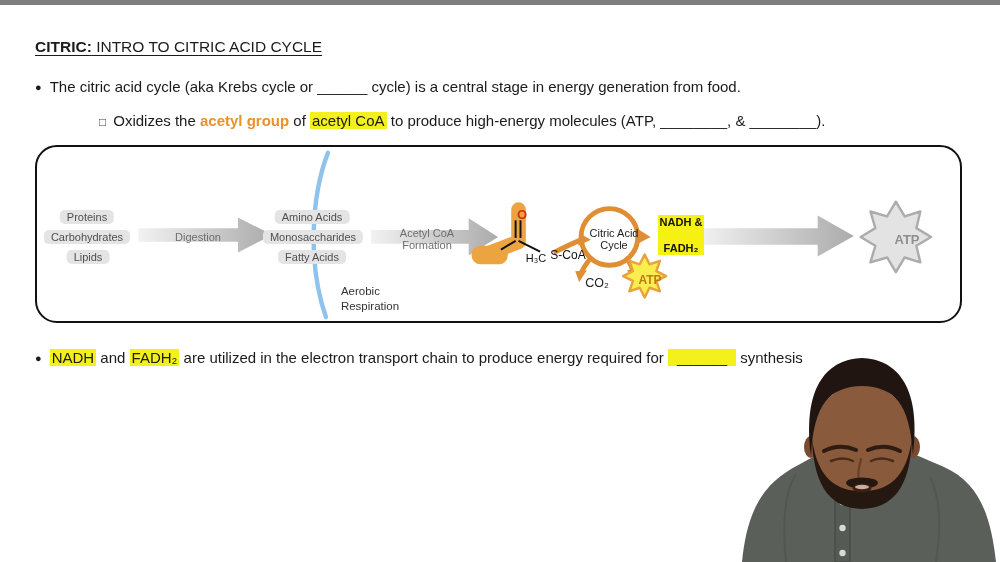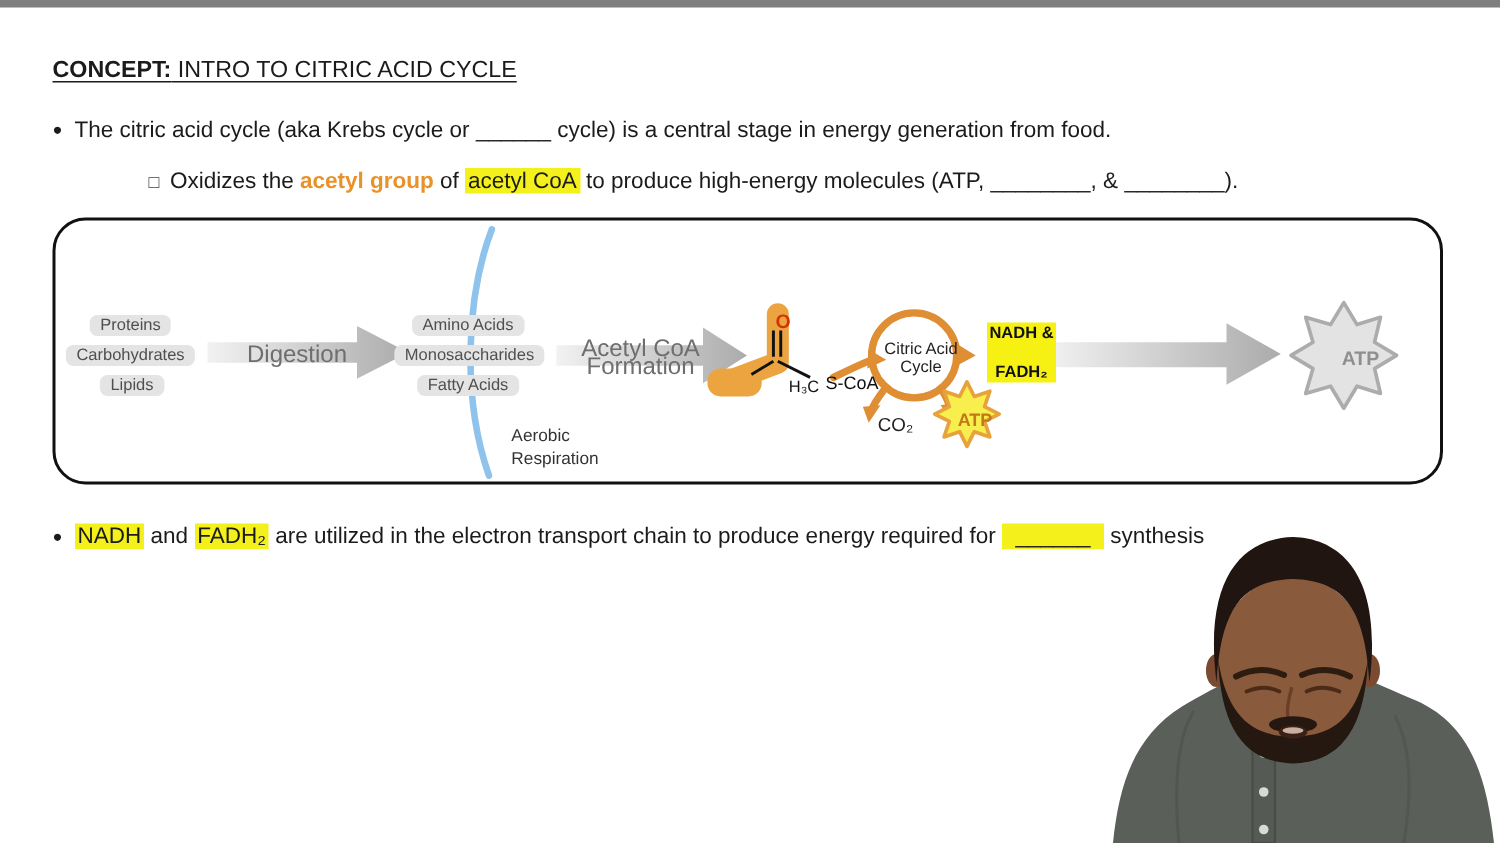--- a/index.html
+++ b/index.html
@@ -23,21 +23,21 @@
   .blank { letter-spacing:0; }
   .hl-blank { background:#f4f01b; padding:0 9px; }
 
   .diagram-box { position:absolute; left:35px; top:145px; width:927px; height:178px;
                  border:2.5px solid #111; border-radius:22px; background:#fff; }
   .diagram-box svg.shapes { position:absolute; left:0; top:0; width:100%; height:100%; }
 
   .dlabel { position:absolute; transform:translate(-50%,-50%); white-space:nowrap;
             font-size:11px; color:#4a4a4a; }
   .pill { background:#e4e4e4; border-radius:5px; padding:1px 7px; color:#4f4f4f; }
-  .arrow-text { color:#6e6e6e; text-align:center; line-height:12px; font-size:16px; }
+  .arrow-text { color:#6e6e6e; text-align:center; line-height:12px; font-size:11px; }
   .etc-text { color:#8f8f8f; font-size:10px; line-height:11.5px; text-align:center; }
   .two-line { line-height:15px; font-size:11.5px; color:#333; }
   .cycle-text { text-align:center; line-height:12px; font-size:11px; color:#222; }
   .chem { font-size:11px; color:#111;margin-left:46px; }
   .chem-o { font-size:13px; font-weight:bold; color:#d43300; }
   .scoa { font-size:12px; color:#111; }
   .co2 { font-size:12.5px; color:#222; }
   .atp-small { font-size:12px; font-weight:bold; color:#c07a18; }
   .atp-large { font-size:13px; font-weight:bold; color:#8f8f8f; }
   .nadh-box { position:absolute; left:621px; top:68px; width:46px; height:40px;
@@ -46,21 +46,21 @@
               font-weight:bold; line-height:14px; color:#111; }
 
   .webcam { position:absolute; left:690px; top:347px; width:310px; height:215px; }
 </style>
 </head>
 <body>
 
 <div class="top-bar"></div>
 
 <div class="title">
-  <span class="bold">CONCEPT:</span><span> INTRO TO CITRIC ACID CYCLE</span>
+  <span class="bold">CITRIC:</span><span> INTRO TO CITRIC ACID CYCLE</span>
 </div>
 
 <div class="line" style="left:35px; top:78px;">
   <span class="bullet-glyph">●</span><span>The citric acid cycle (aka Krebs cycle or </span><span class="blank">______</span><span> cycle) is a central stage in energy generation from food.</span>
 </div>
 
 <div class="line" style="left:99px; top:112px;text-align:center;">
   <span class="sq-glyph">□</span><span>Oxidizes the </span><span class="orange-b">acetyl group</span><span> of </span><span class="hl">acetyl CoA</span><span> to produce high-energy molecules (ATP, </span><span class="blank">________</span><span>, &amp; </span><span class="blank">________</span><span>).</span>
 </div>
 

